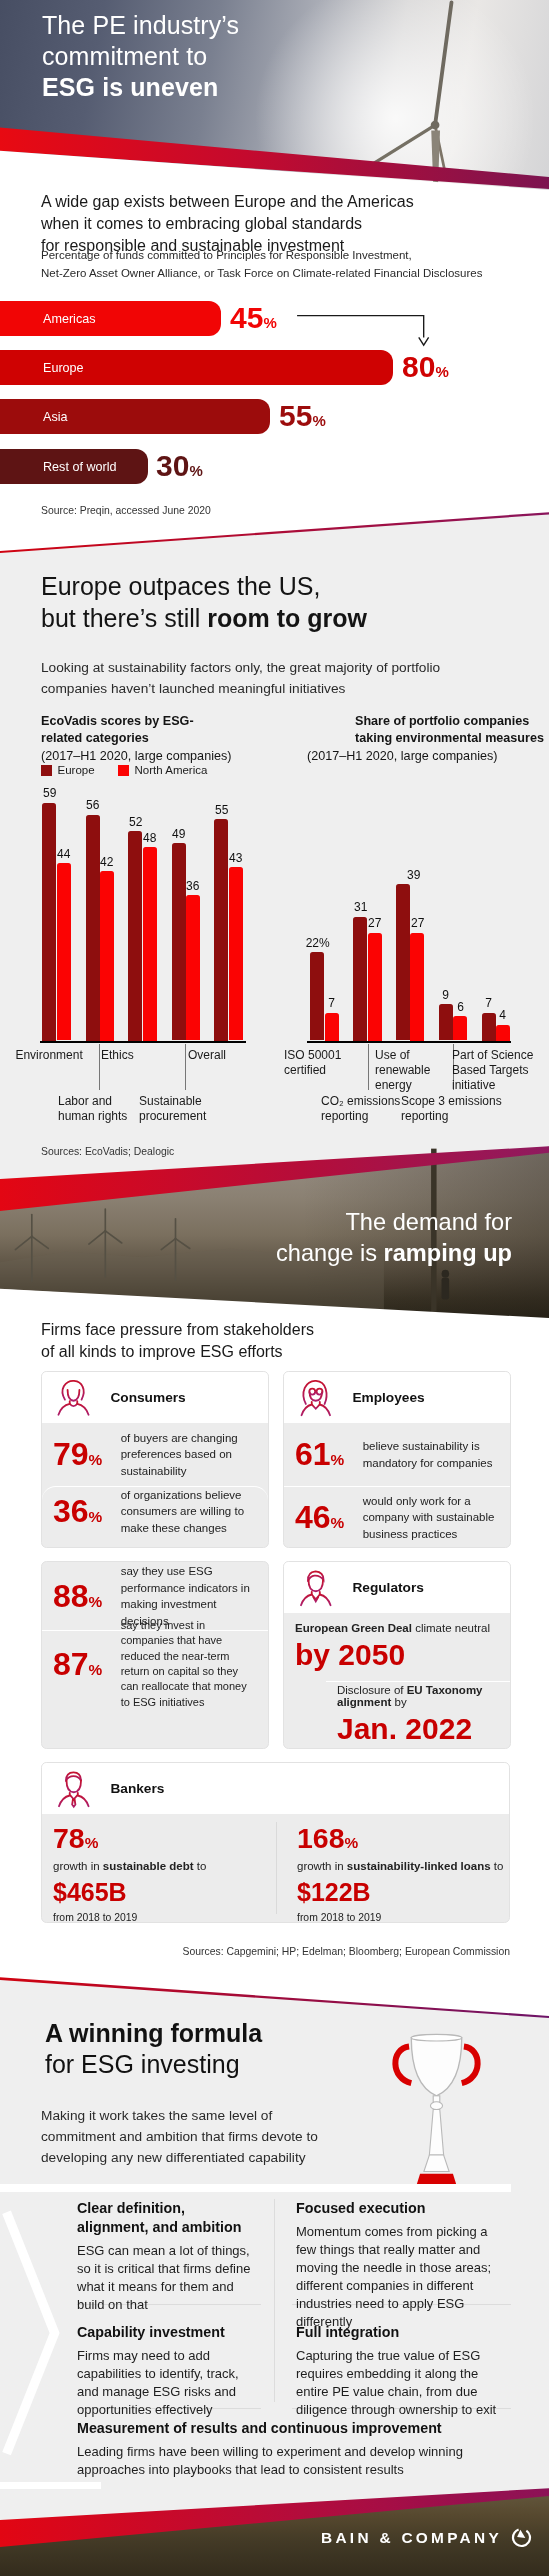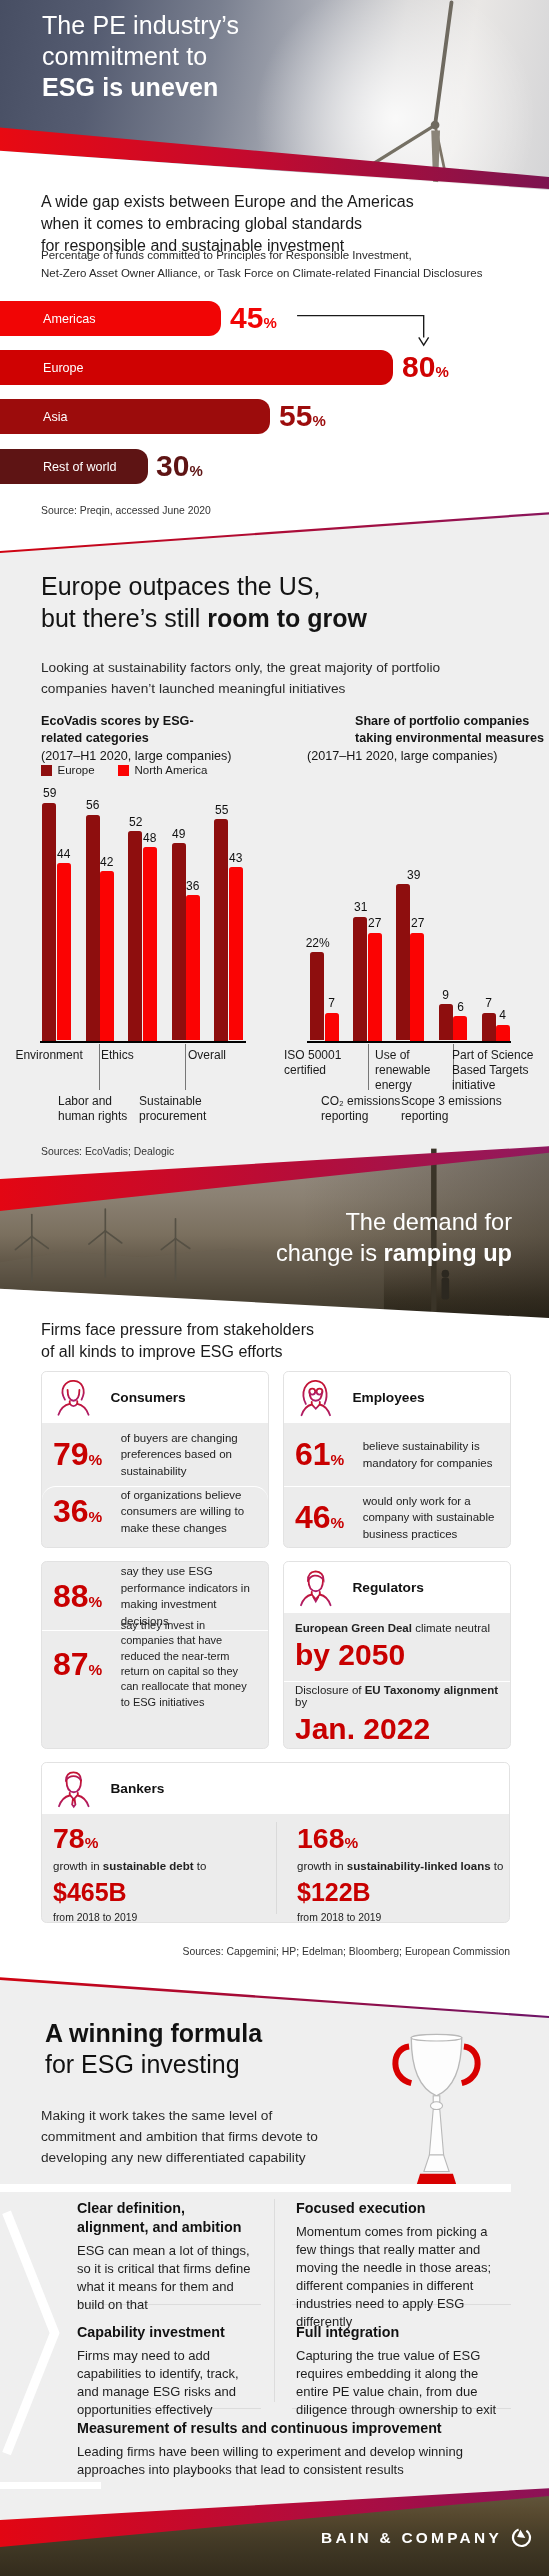--- a/index.html
+++ b/index.html
@@ -363,21 +363,21 @@
         <path d="M13 73 Q19 56 33 53 L33 48 M48 48 L48 53 Q62 56 68 73"></path>
         <path d="M33 53 L40.5 62 L48 53"></path>
         <path d="M36 58 L40.5 66 L45 58"></path>
       </svg>
       <span class="card-title">Regulators</span>
     </div>
     <div class="fact-row" style="height:68px;">
       <div class="fact-lead"><span class="b">European Green Deal</span><span> climate neutral</span></div>
       <div class="fact-big">by 2050</div>
     </div>
-    <div class="fact-row" style="height:67px;">
+    <div class="fact-row" style="height:67px;margin-left:42px;">
       <div class="fact-lead"><span>Disclosure of </span><span class="b">EU Taxonomy alignment</span><span> by</span></div>
       <div class="fact-big">Jan. 2022</div>
     </div>
   </div>
 
   <div class="card" style="left:41px;top:1762px;width:469px;height:161px;">
     <div class="card-head">
       <svg width="43" height="43" viewBox="0 0 80 80" fill="none" stroke="url(#pg)" stroke-width="3.4" stroke-linecap="round">
         <path d="M26 26 Q26 10 40 10 Q54 10 54 26 Q50 17 40 17 Q30 17 26 26"></path>
         <path d="M27 25 Q27 46 40.5 47 Q54 46 54 25"></path>

